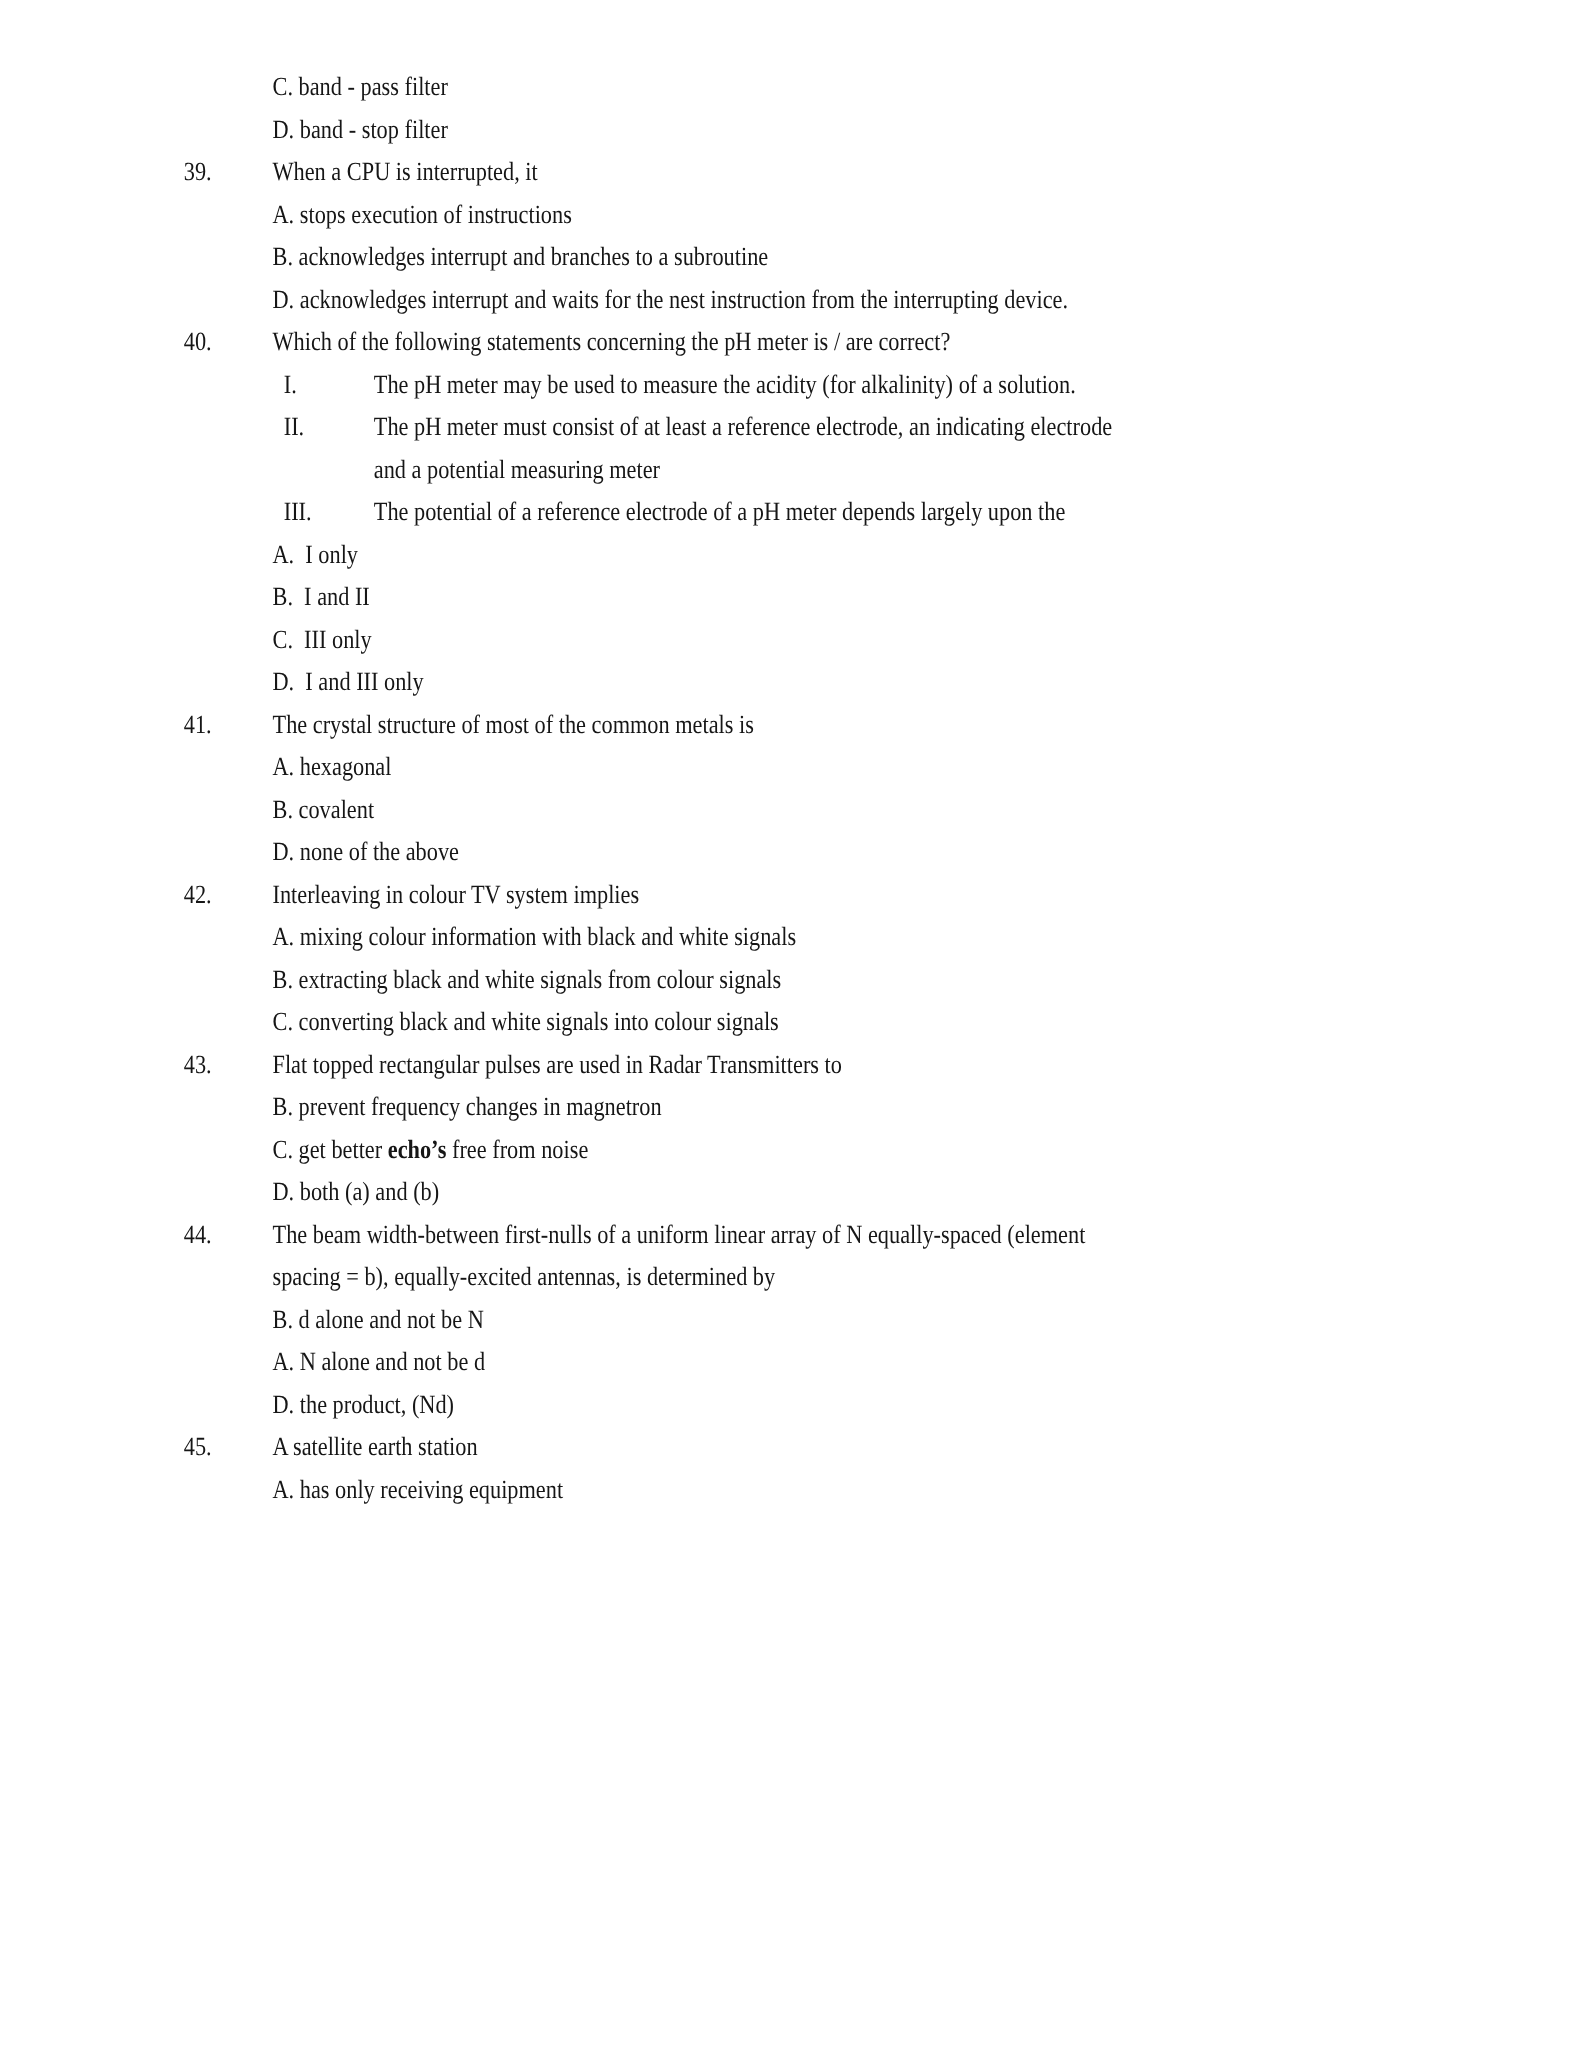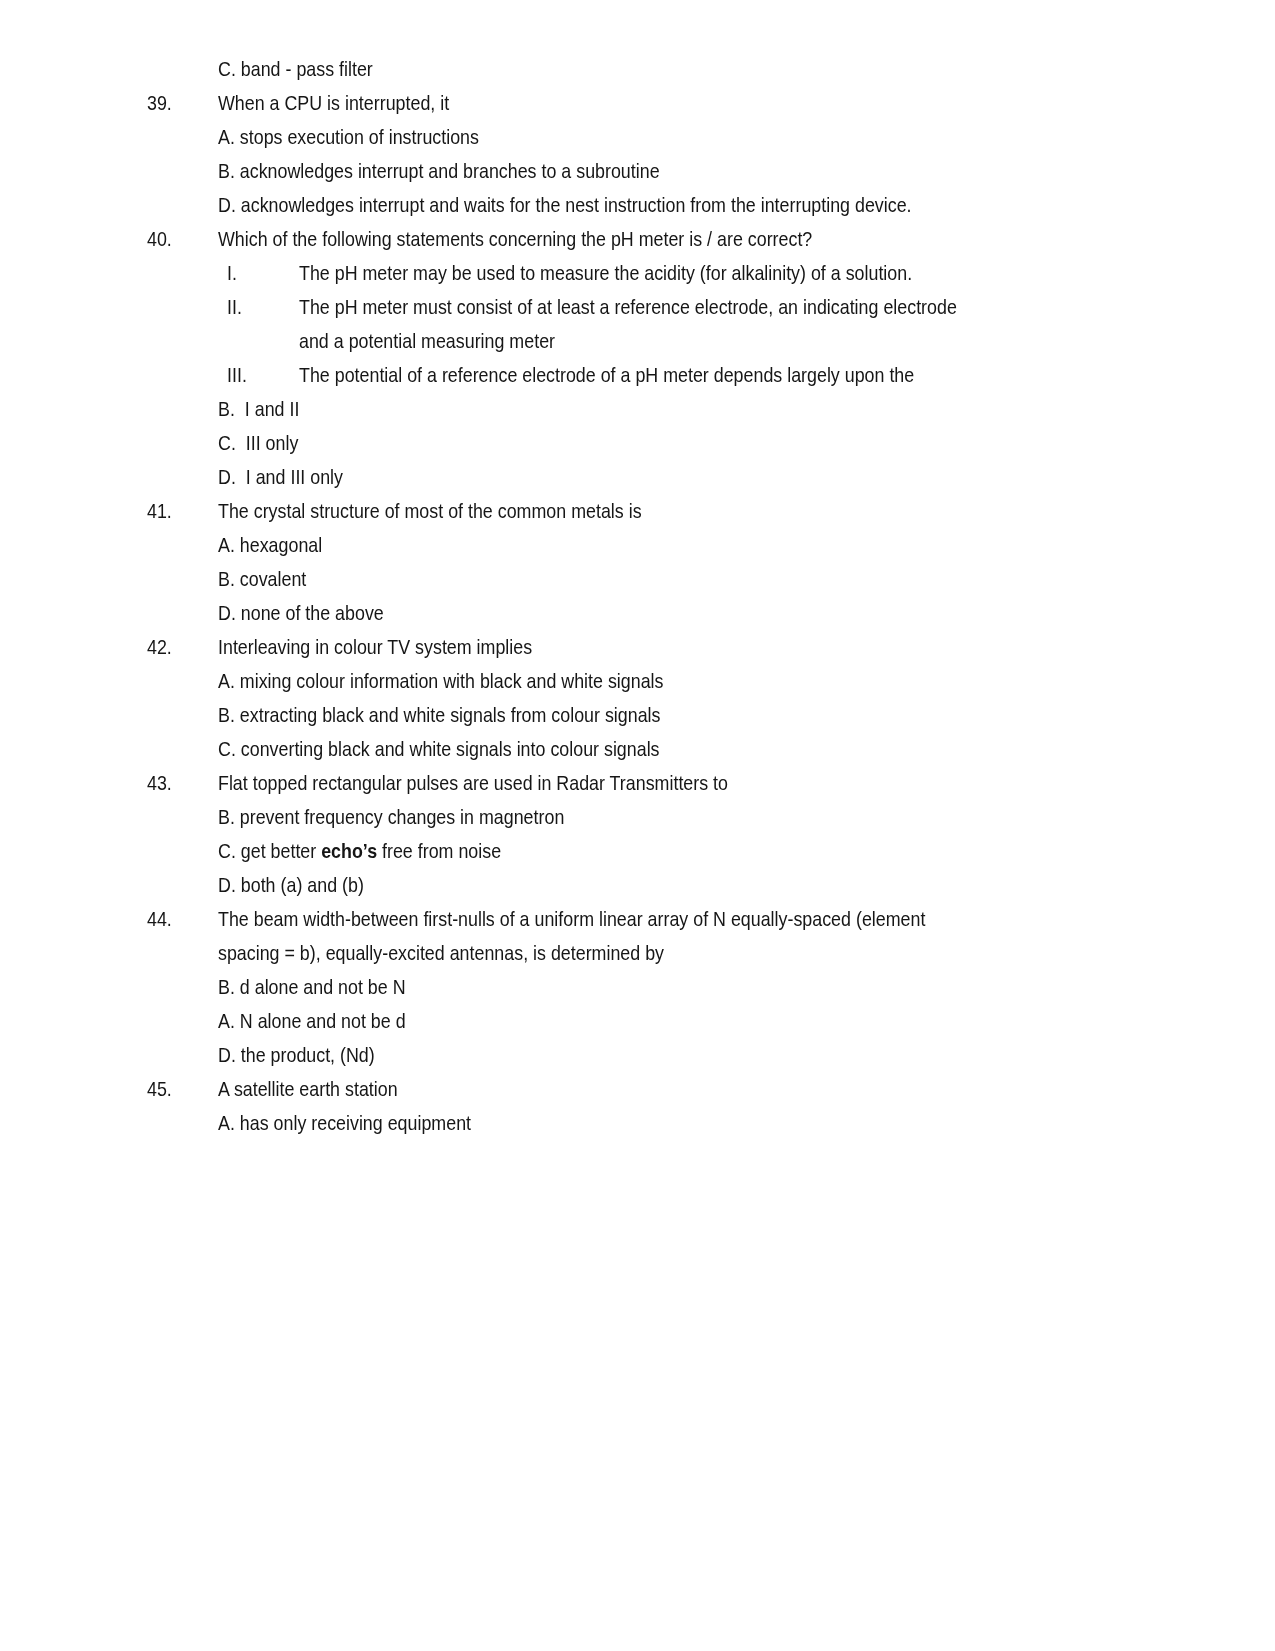--- a/index.html
+++ b/index.html
@@ -8,21 +8,21 @@
     background: #ffffff;
   }
   .page {
     position: relative;
     width: 1275px;
     height: 1651px;
     background: #ffffff;
     box-sizing: border-box;
     padding-top: 52px;
     overflow: hidden;
-    font-family: Liberation Sans, sans-serif;
+    font-family: Liberation Serif, serif;
     font-size: 21px;
     color: #161616;
     text-align: center;
   }
   .row {
     position: relative;
     height: 34px;
   }
   .num, .marker, .txt {
     position: absolute;
@@ -38,20 +38,23 @@
   .row.rom .txt, .row.romc .txt { left: 299px; }
   .txt b { font-weight: bold; }
 </style>
 </head>
 <body>
 
 <div class="page">
   <div id="doc-lines">
       <div class="row opt">
         <span class="txt">C. band - pass filter</span>
+      </div>
+      <div class="row opt">
+        <span class="txt">D. band - stop filter</span>
       </div>
       <div class="row q">
         <span class="num">39.</span>
         <span class="txt">When a CPU is interrupted, it</span>
       </div>
       <div class="row opt">
         <span class="txt">A. stops execution of instructions</span>
       </div>
       <div class="row opt">
         <span class="txt">B. acknowledges interrupt and branches to a subroutine</span>
@@ -70,20 +73,23 @@
       <div class="row rom">
         <span class="marker">II.</span>
         <span class="txt">The pH meter must consist of at least a reference electrode, an indicating electrode</span>
       </div>
       <div class="row romc">
         <span class="txt">and a potential measuring meter</span>
       </div>
       <div class="row rom">
         <span class="marker">III.</span>
         <span class="txt">The potential of a reference electrode of a pH meter depends largely upon the</span>
+      </div>
+      <div class="row opt">
+        <span class="txt">A.  I only</span>
       </div>
       <div class="row opt">
         <span class="txt">B.  I and II</span>
       </div>
       <div class="row opt">
         <span class="txt">C.  III only</span>
       </div>
       <div class="row opt">
         <span class="txt">D.  I and III only</span>
       </div>

